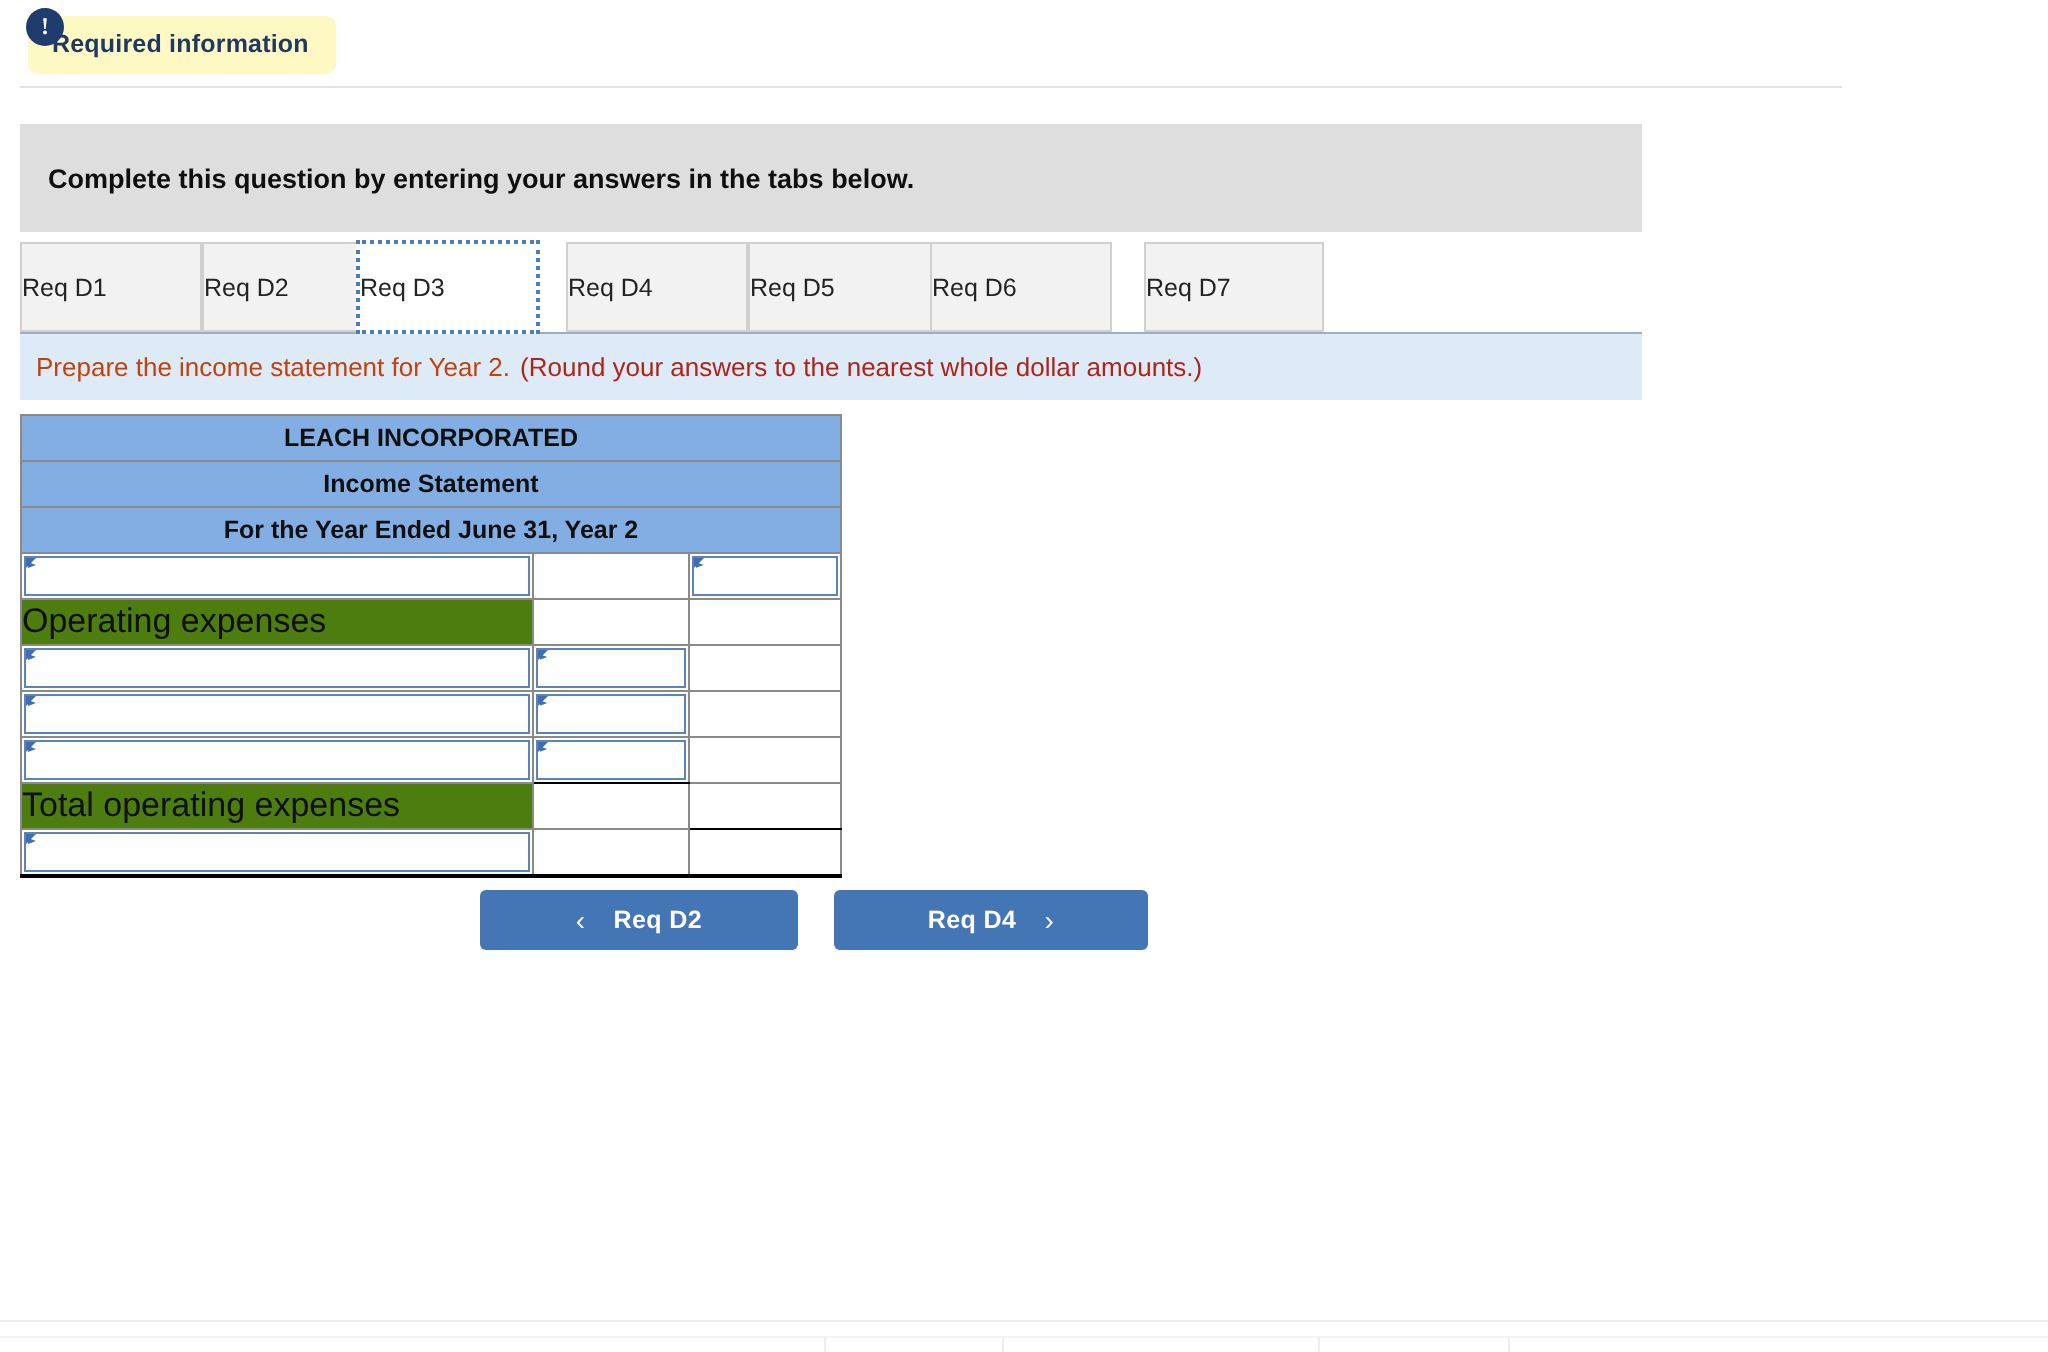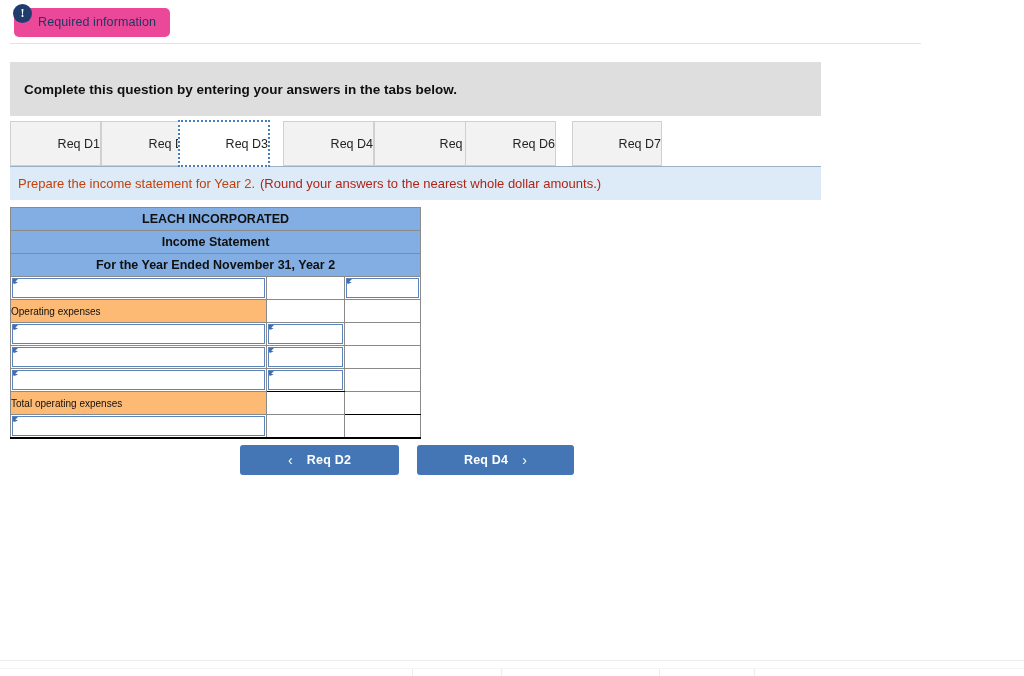--- a/index.html
+++ b/index.html
@@ -18,25 +18,25 @@
 
   
   .req-wrap {
     position: absolute;
     left: 14px;
     top: 8px;
     height: 29px;
   }
   .req-badge {
     display: inline-block;
-    background: #ec4899;
+    background: #fef9c3;
     border-radius: 5px;
-    padding: 7px 14px 7px 24px;
-    font-size: 12.5px;
-    font-weight: normal;
+    padding: 7px 14px 7px 12px;
+    font-size: 12.5px;
+    font-weight: bold;
     color: #1f3864;
     letter-spacing: .1px;
     line-height: 15px;
   }
   .req-icon {
     position: absolute;
     left: -1px;
     top: -4px;
     width: 19px;
     height: 19px;
@@ -89,21 +89,21 @@
   }
   .tab {
     position: absolute;
     top: 0;
     height: 45px;
     box-sizing: border-box;
     background: #f2f2f2;
     border: 1px solid #d0d0d0;
     display: flex;
     align-items: center;
-    justify-content: flex-end;
+    justify-content: flex-start;
     font-size: 12.5px;
     color: #232323;
   }
   .tab.active {
     background: #ffffff;
     border: 2px dotted #4a7ebb;
     height: 47px;
     z-index: 3;
     font-size: 12.5px;
   }
@@ -145,22 +145,22 @@
   .title-cell {
     background: #82aee3;
     text-align: center;
     font-size: 12.5px;
     font-weight: bold;
     color: #101010;
     height: 22px;
   }
 
   .text-cell {
-    background: #fdba74;
-    font-size: 10px;
+    background: #4d7c0f;
+    font-size: 17px;
     color: #101010;
     padding-left: 6px;
     height: 25px;
   }
   .text-cell.indent { }
 
   .cell-blank { background: #ffffff; height: 22px; }
 
   
   .cell-input {
@@ -297,21 +297,21 @@
       <col class="col-right">
   </colgroup>
   <tbody>
     <tr>
       <td class="title-cell" colspan="3">LEACH INCORPORATED</td>
     </tr>
     <tr>
       <td class="title-cell" colspan="3">Income Statement</td>
     </tr>
     <tr>
-      <td class="title-cell" colspan="3">For the Year Ended November 31, Year 2</td>
+      <td class="title-cell" colspan="3">For the Year Ended June 31, Year 2</td>
     </tr>
 
     <tr>
       <td class="cell-input">
           <span class="inp"></span>
         </td>
       <td class="cell-blank"></td>
       <td class="cell-input">
           <span class="inp"></span>
         </td>

